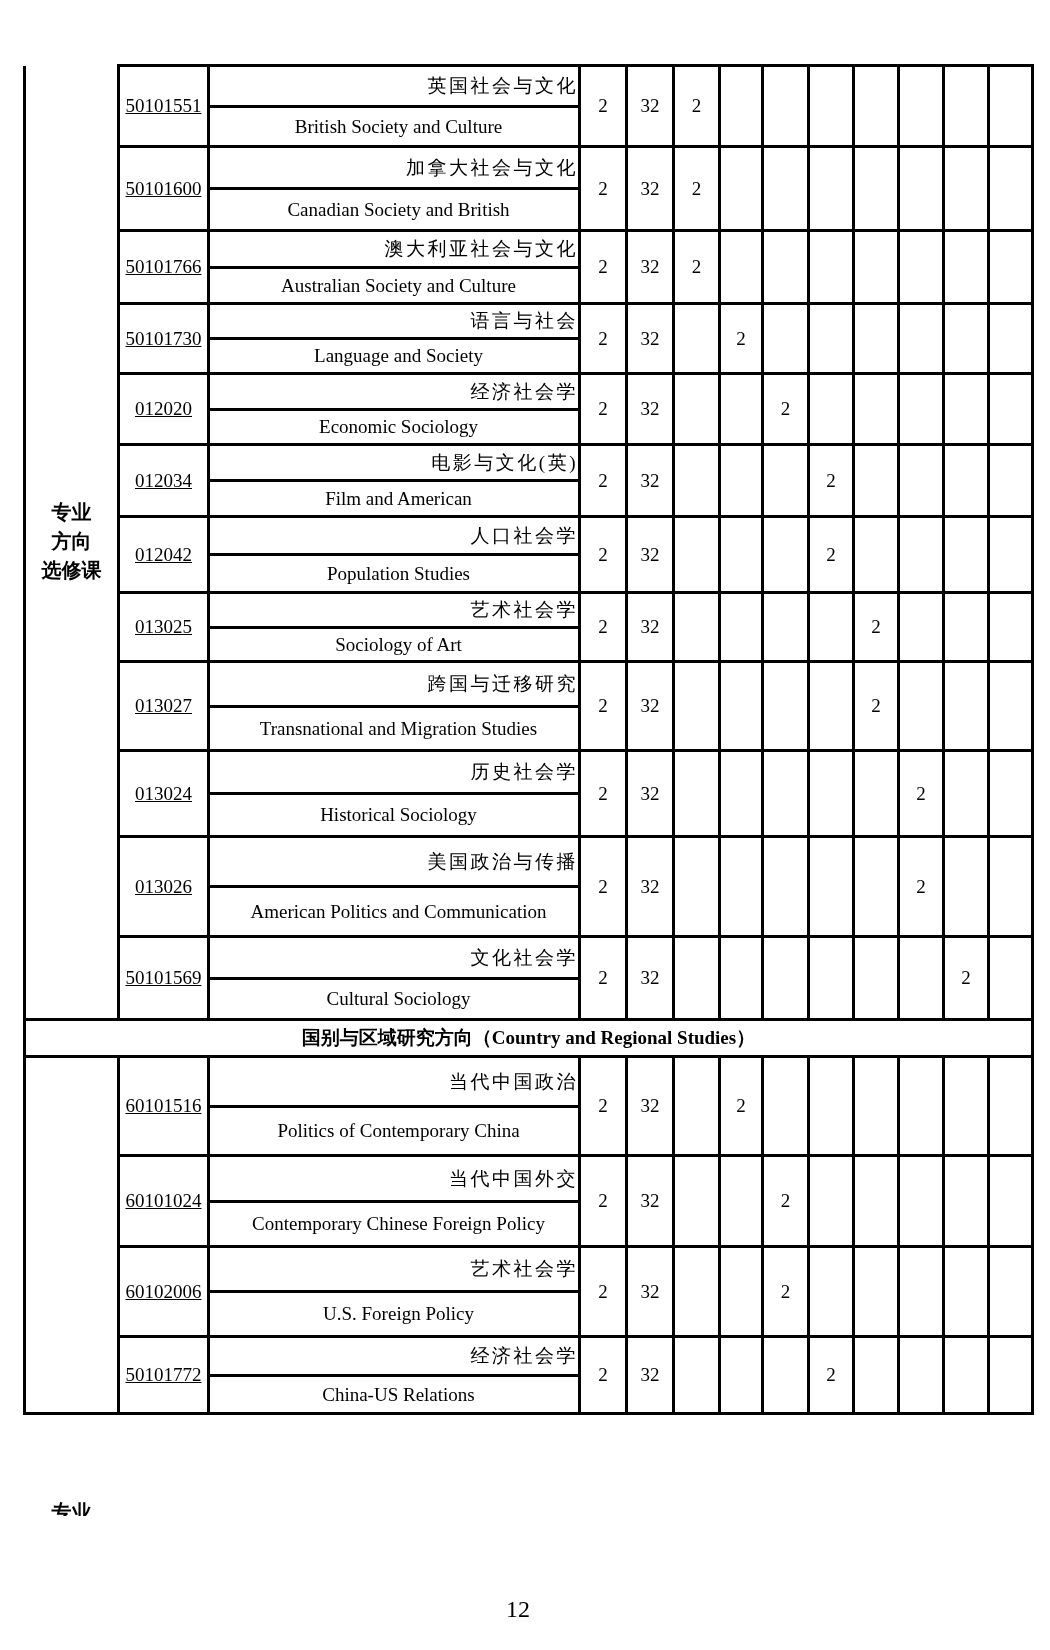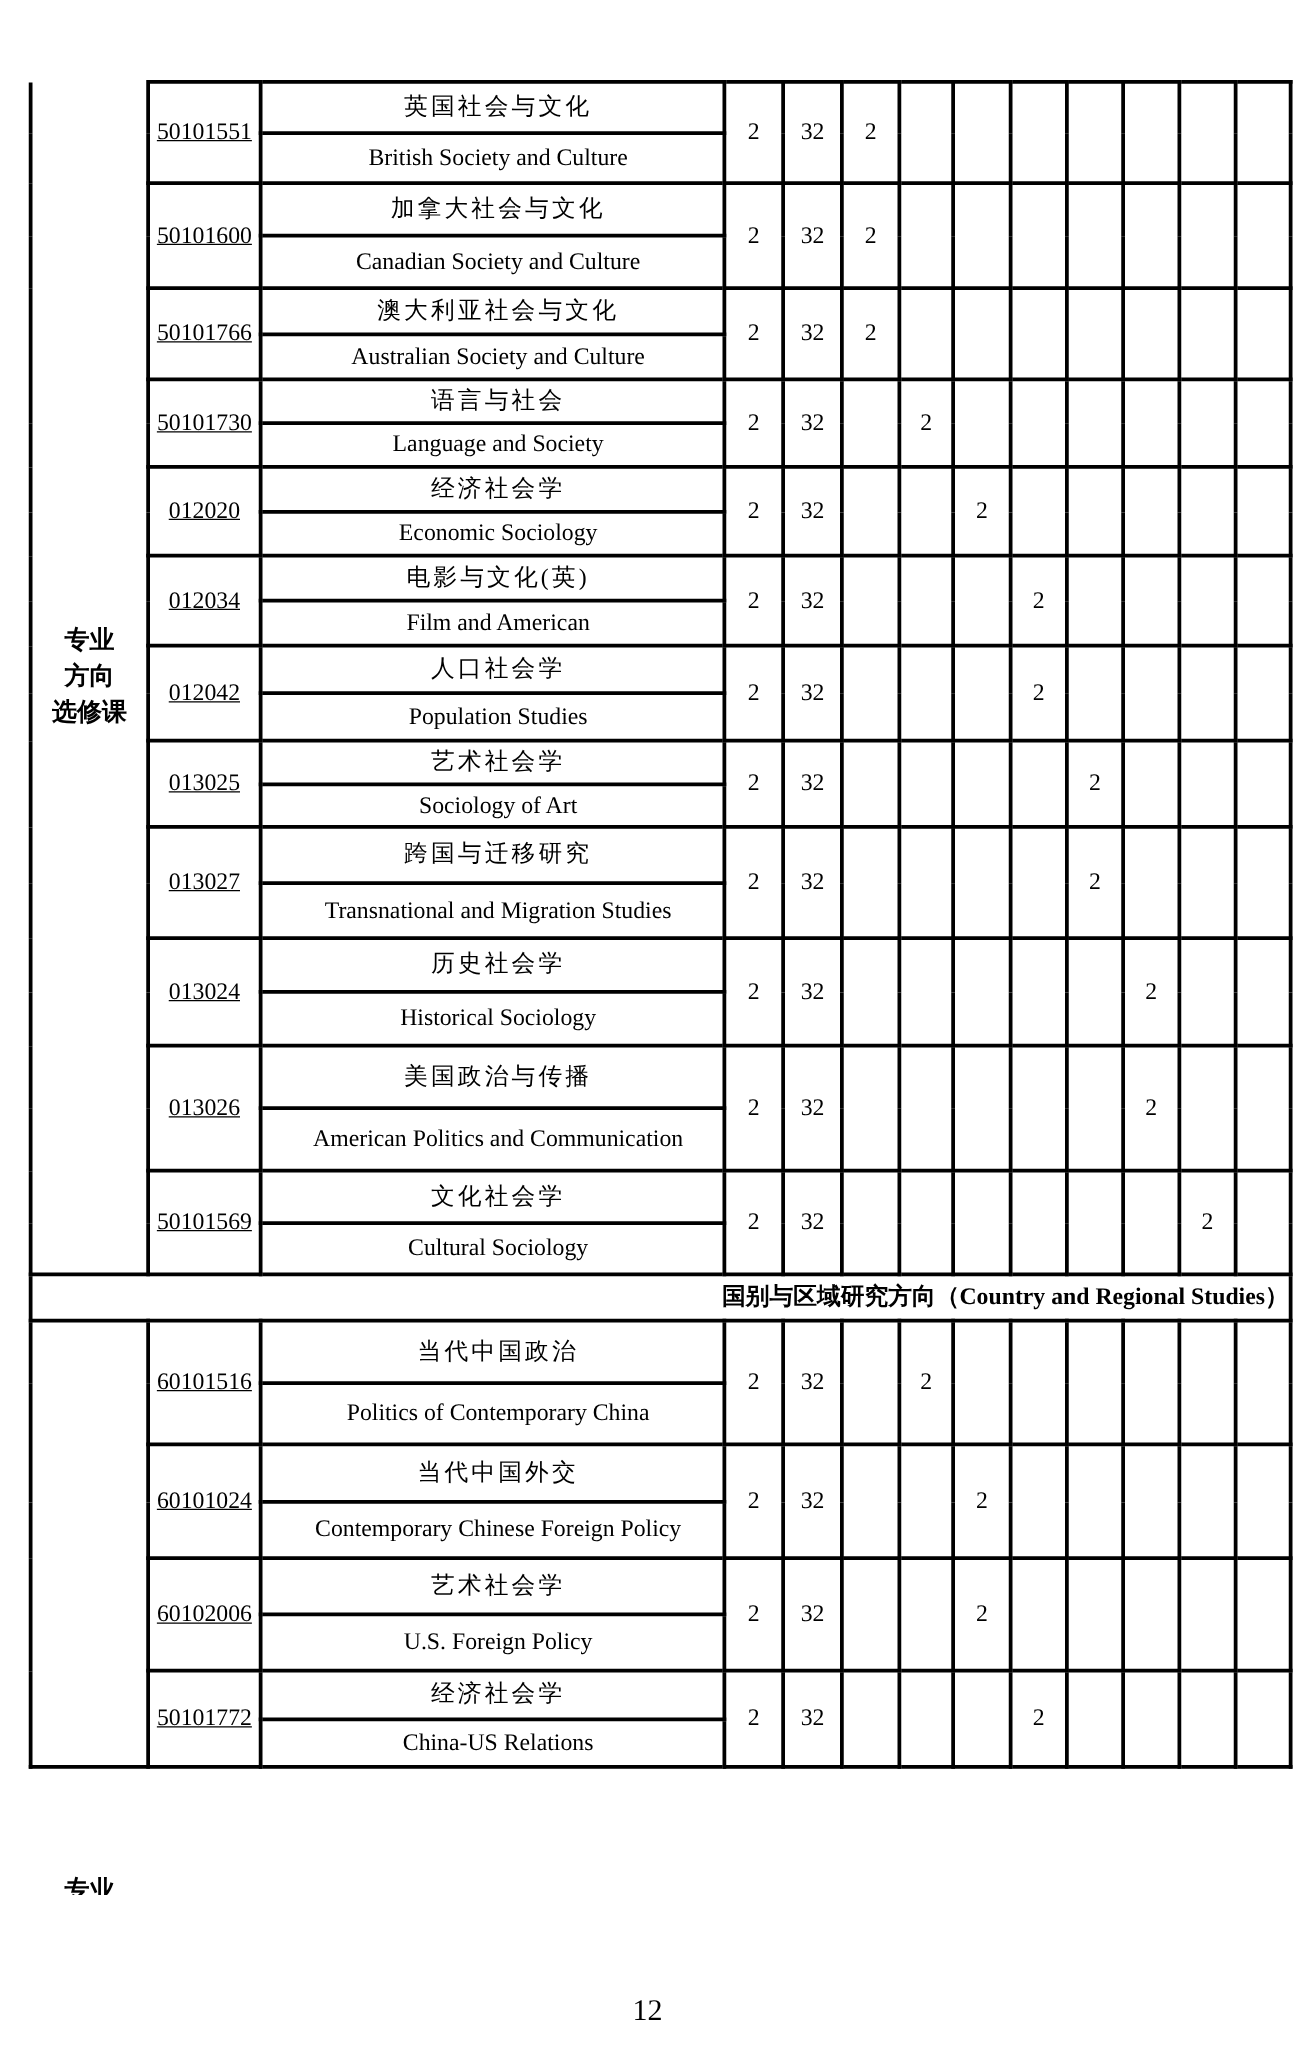--- a/index.html
+++ b/index.html
@@ -6,24 +6,24 @@
   .page{position:relative;width:1050px;height:1650px;background:#ffffff;color:#000;
         font-family:"Liberation Serif","DejaVu Serif",serif;}
   table.curr{position:absolute;left:23px;top:64px;width:1008px;
              border-collapse:collapse;table-layout:fixed;}
   td{border:3px solid #000;padding:0;vertical-align:middle;
      font-size:19px;line-height:1.15;overflow:hidden;}
   td.label{border-top:none;text-align:center;font-weight:bold;font-size:20px;line-height:29px;
            font-family:"Liberation Sans","DejaVu Sans",sans-serif;}
   td.label2{}
   td.c{text-align:center;text-decoration:underline;}
-  td.z{text-align:center;padding-left:9px;letter-spacing:2.5px;}
+  td.z{text-align:right;padding-left:9px;letter-spacing:2.5px;}
   td.e{text-align:center;padding-left:9px;}
   td.n{text-align:center;}
-  td.divider{text-align:right;font-weight:bold;font-size:19px;}
+  td.divider{text-align:center;font-weight:bold;font-size:19px;}
   .cut-label{position:absolute;left:23px;top:1501px;width:97px;height:15px;overflow:hidden;
              text-align:center;font-weight:bold;font-size:20px;line-height:22px;
              font-family:"Liberation Sans","DejaVu Sans",sans-serif;}
   .page-num{position:absolute;left:468px;top:1596px;width:100px;text-align:center;font-size:24px;}
 </style>
 </head>
 <body>
 
 <div class="page">
 <table class="curr">
@@ -75,21 +75,21 @@
 <td class="n" rowspan="2">2</td>
 <td class="n" rowspan="2"></td>
 <td class="n" rowspan="2"></td>
 <td class="n" rowspan="2"></td>
 <td class="n" rowspan="2"></td>
 <td class="n" rowspan="2"></td>
 <td class="n" rowspan="2"></td>
 <td class="n" rowspan="2"></td>
 </tr>
 <tr style="height:42px">
-          <td class="e">Canadian Society and Culture</td>
+          <td class="e">Canadian Society and British</td>
         </tr>
 
 <tr style="height:37px">
 <td class="c" rowspan="2">50101766</td>
 <td class="z">澳大利亚社会与文化</td>
 <td class="n" rowspan="2">2</td>
 <td class="n" rowspan="2">32</td>
 <td class="n" rowspan="2">2</td>
 <td class="n" rowspan="2"></td>
 <td class="n" rowspan="2"></td>

